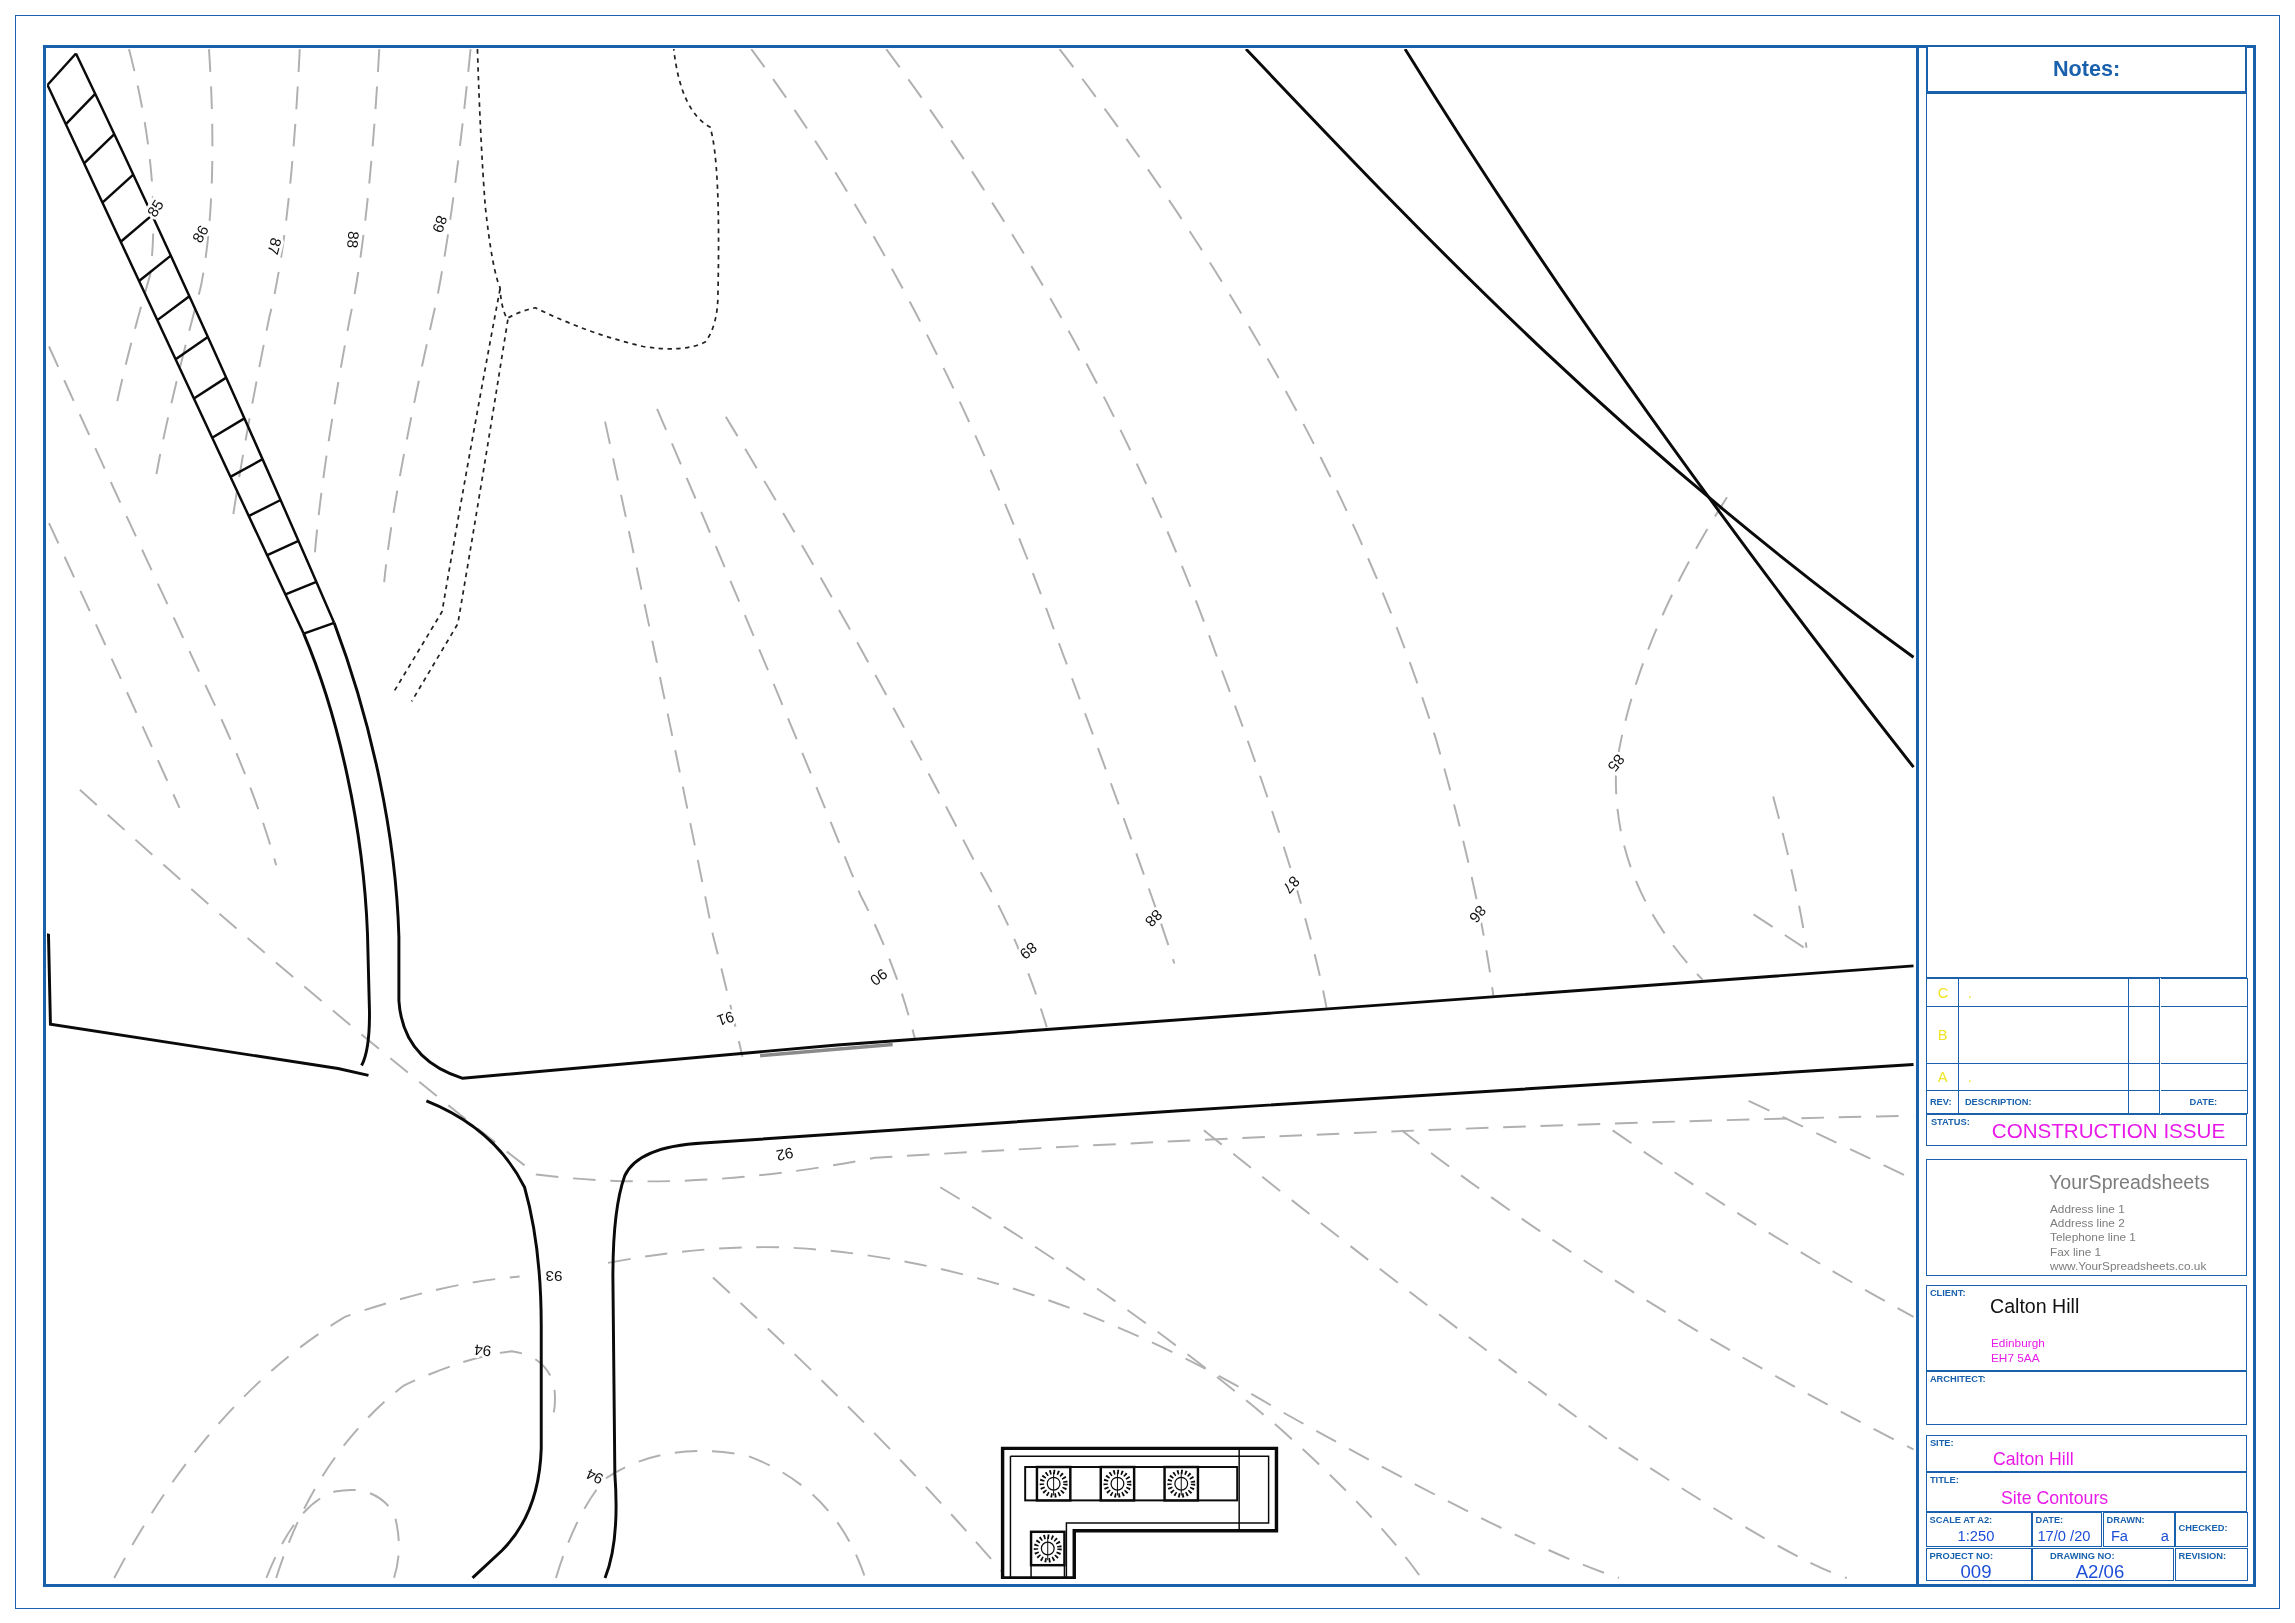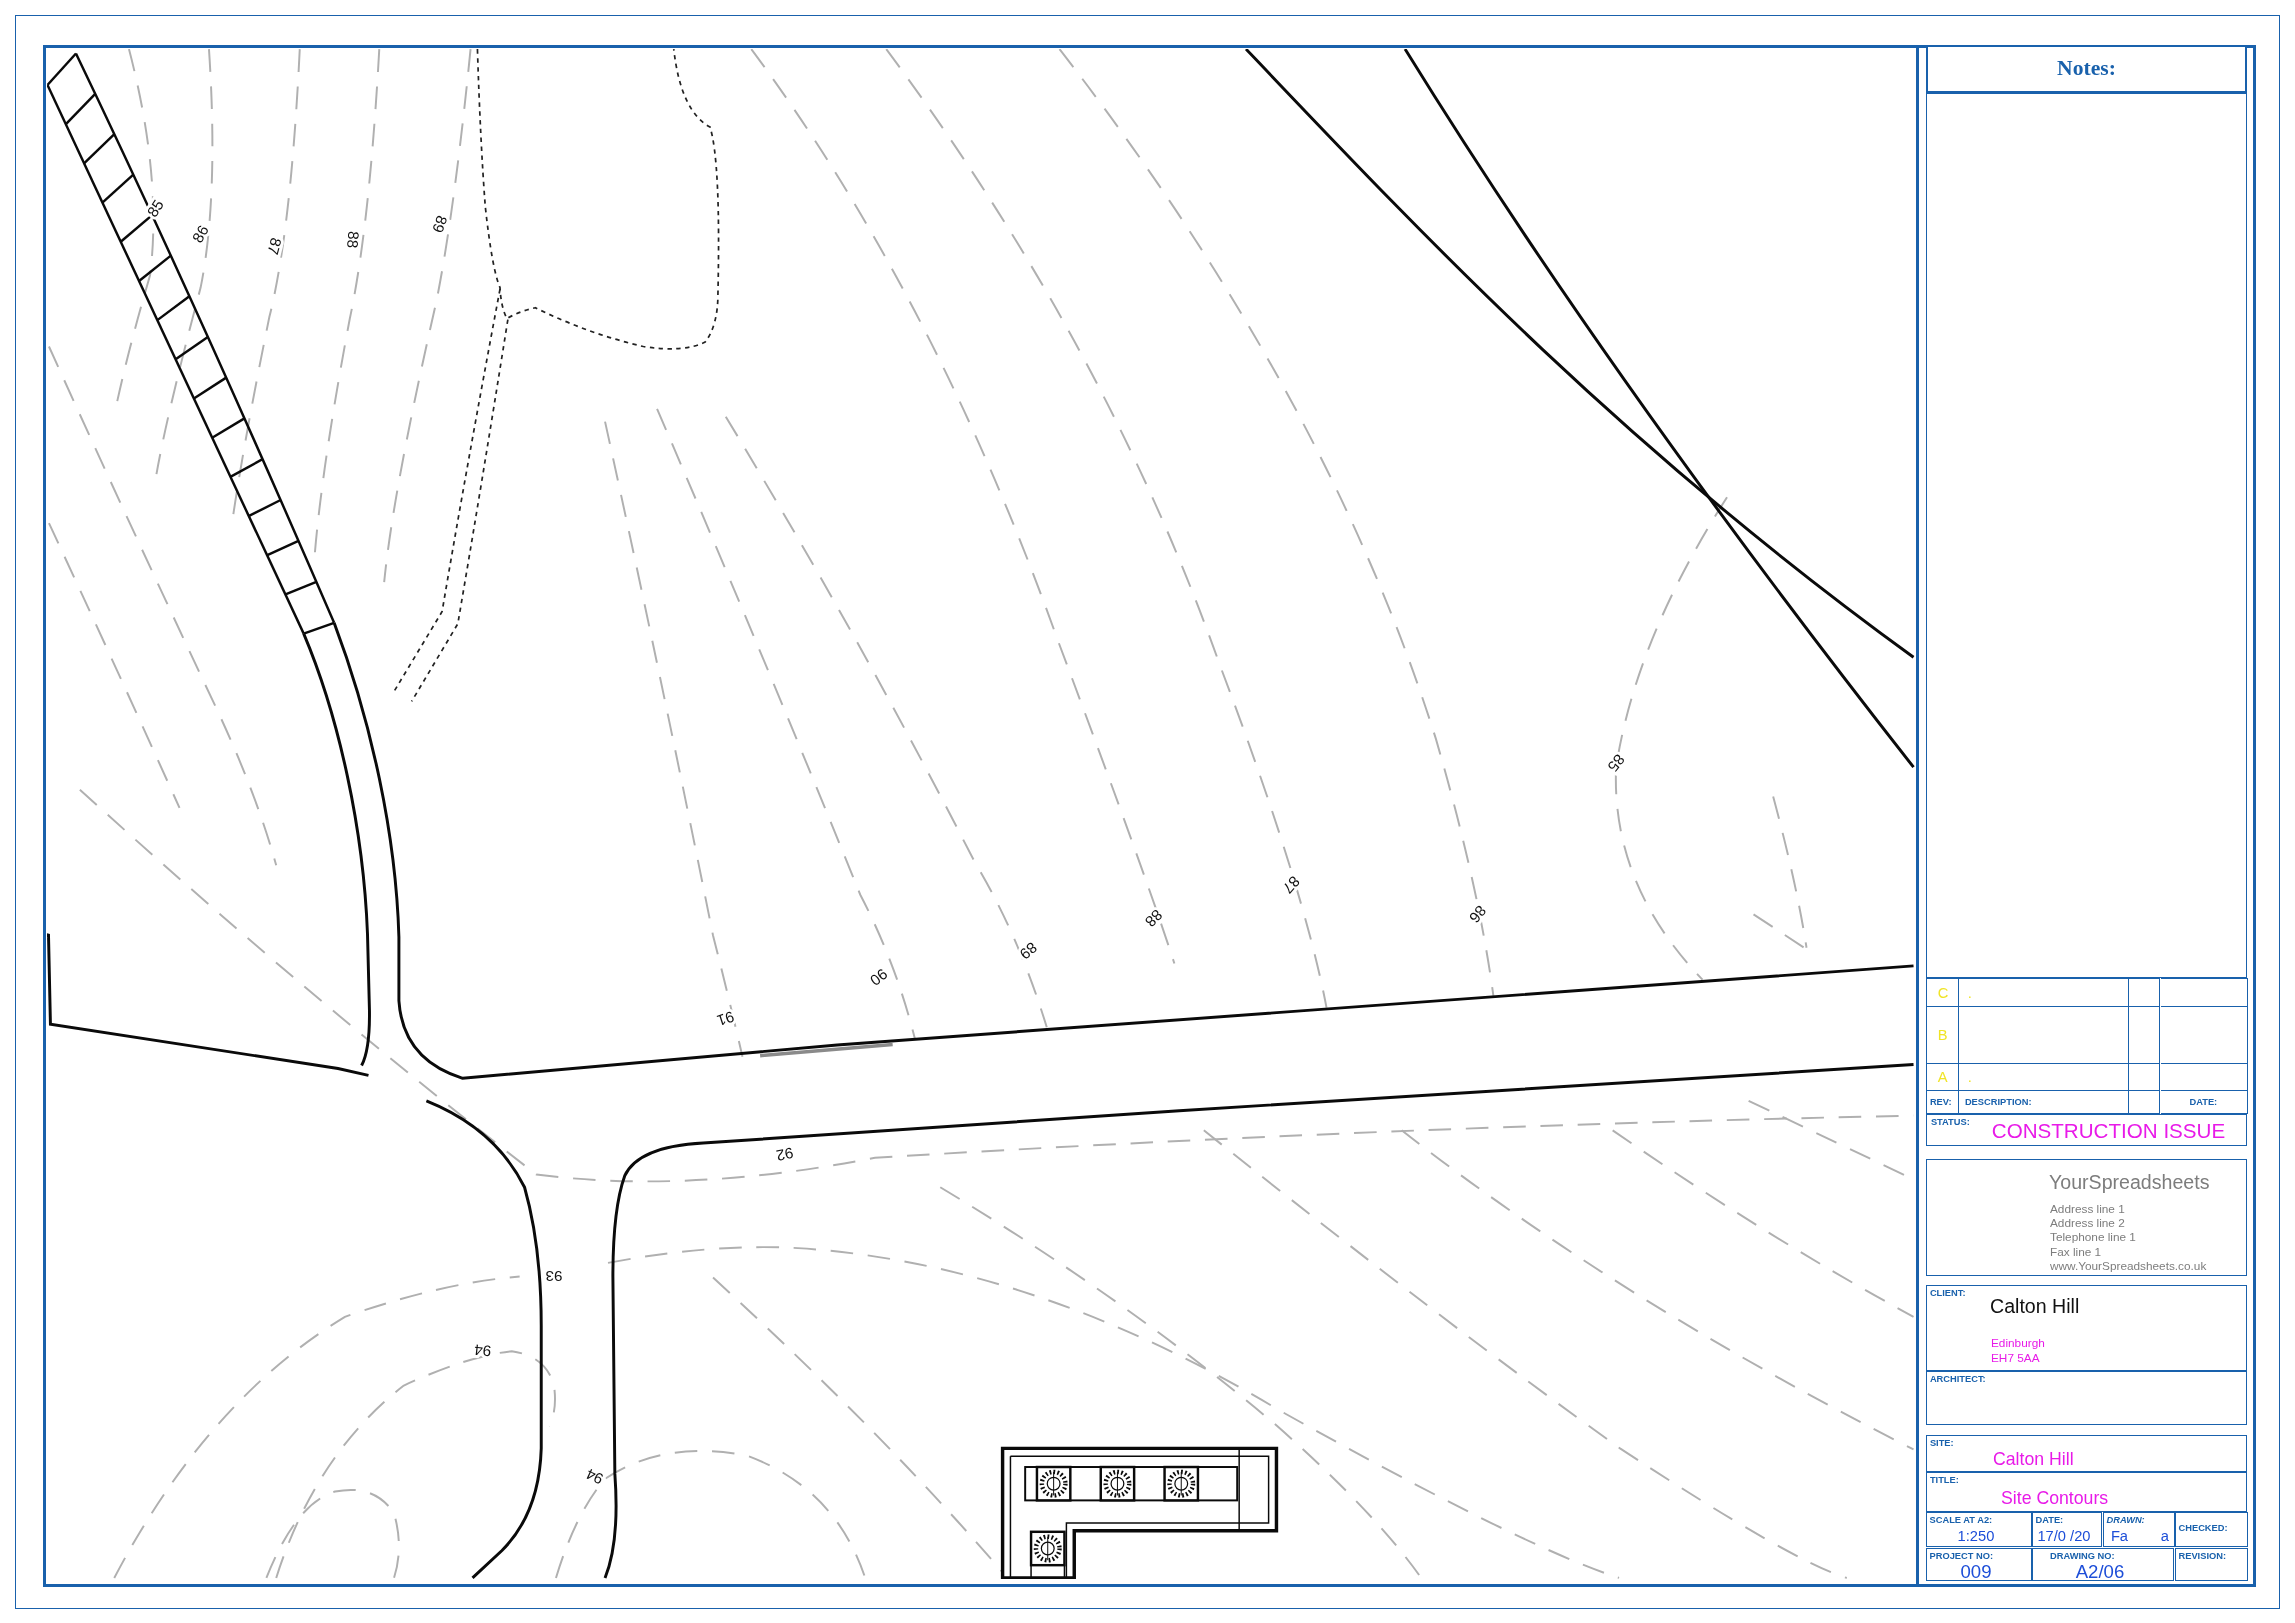--- a/index.html
+++ b/index.html
@@ -25,21 +25,21 @@
   .rosette-in{fill:#ffffff;stroke:#0a0a0a;stroke-width:2.5;}
   .rosette-bar{stroke:#0a0a0a;stroke-width:2;}
   .clabel{font-family:"Liberation Sans",sans-serif;font-size:31px;fill:#111;
           stroke:#ffffff;stroke-width:12;paint-order:stroke;text-anchor:middle;
           dominant-baseline:middle;}
   
   #panel{left:1926px;top:45px;width:321px;height:1536px;}
   .pbox{position:absolute;border:1.5px solid #1961ac;box-sizing:border-box;background:#fff;}
   .plabel{position:absolute;color:#1961ac;font-weight:bold;font-size:9.3px;letter-spacing:0px;}
   .pre{white-space:pre;}
-  .notes-head{left:0;top:0;width:321px;height:48px;border-width:2.9px;font-family:Liberation Serif, serif;}
+  .notes-head{left:0;top:0;width:321px;height:48px;border-width:2.9px;}
   .notes-head .nt{position:absolute;left:0;right:0;top:8.8px;text-align:center;
       color:#1961ac;font-size:21.6px;font-weight:bold;}
   .notes-body{left:0;top:48px;width:321px;height:885px;}
   .rev-table{left:0;top:933px;width:321px;height:135px;}
   .rev-table .cell{position:absolute;border-right:1.5px solid #1961ac;border-top:1.5px solid #1961ac;box-sizing:border-box;}
   .yellow{color:#f0e426;font-size:14.7px;font-weight:normal;}
   .status-box{left:0;top:1069px;width:321px;height:32px;}
   .status-val{position:absolute;left:49px;top:3.9px;width:265px;text-align:center;
       color:#e81ae8;font-size:20.6px;}
   .company-box{left:0;top:1114px;width:321px;height:117px;}
@@ -273,21 +273,21 @@
 
   <div class="meta-cell" style="left:0;top:1467px;width:106px;height:35px;">
     <span class="plabel" style="left:2.5px;top:2px;">SCALE AT A2:</span>
     <div class="mval">1:250</div>
   </div>
   <div class="meta-cell" style="left:106px;top:1467px;width:70px;height:35px;">
     <span class="plabel" style="left:2.5px;top:2px;">DATE:</span>
     <div class="mval pre">17/0 /20</div>
   </div>
   <div class="meta-cell" style="left:177px;top:1467px;width:72px;height:35px;">
-    <span class="plabel" style="left:2.5px;top:2px;font-style:italic;">DRAWN:</span>
+    <span class="plabel" style="left:2.5px;top:2px;">DRAWN:</span>
     <div class="mval mval-left pre">Fa        a</div>
   </div>
   <div class="meta-cell" style="left:249px;top:1467px;width:73px;height:35px;">
     <span class="plabel" style="left:2.5px;top:2px;margin-top:8px;">CHECKED:</span>
     <div class="mval"></div>
   </div>
 
   <div class="meta-cell" style="left:0;top:1503px;width:106px;height:33px;">
     <span class="plabel" style="left:2.5px;top:2px;">PROJECT NO:</span>
     <div class="mval mval-big">009</div>

